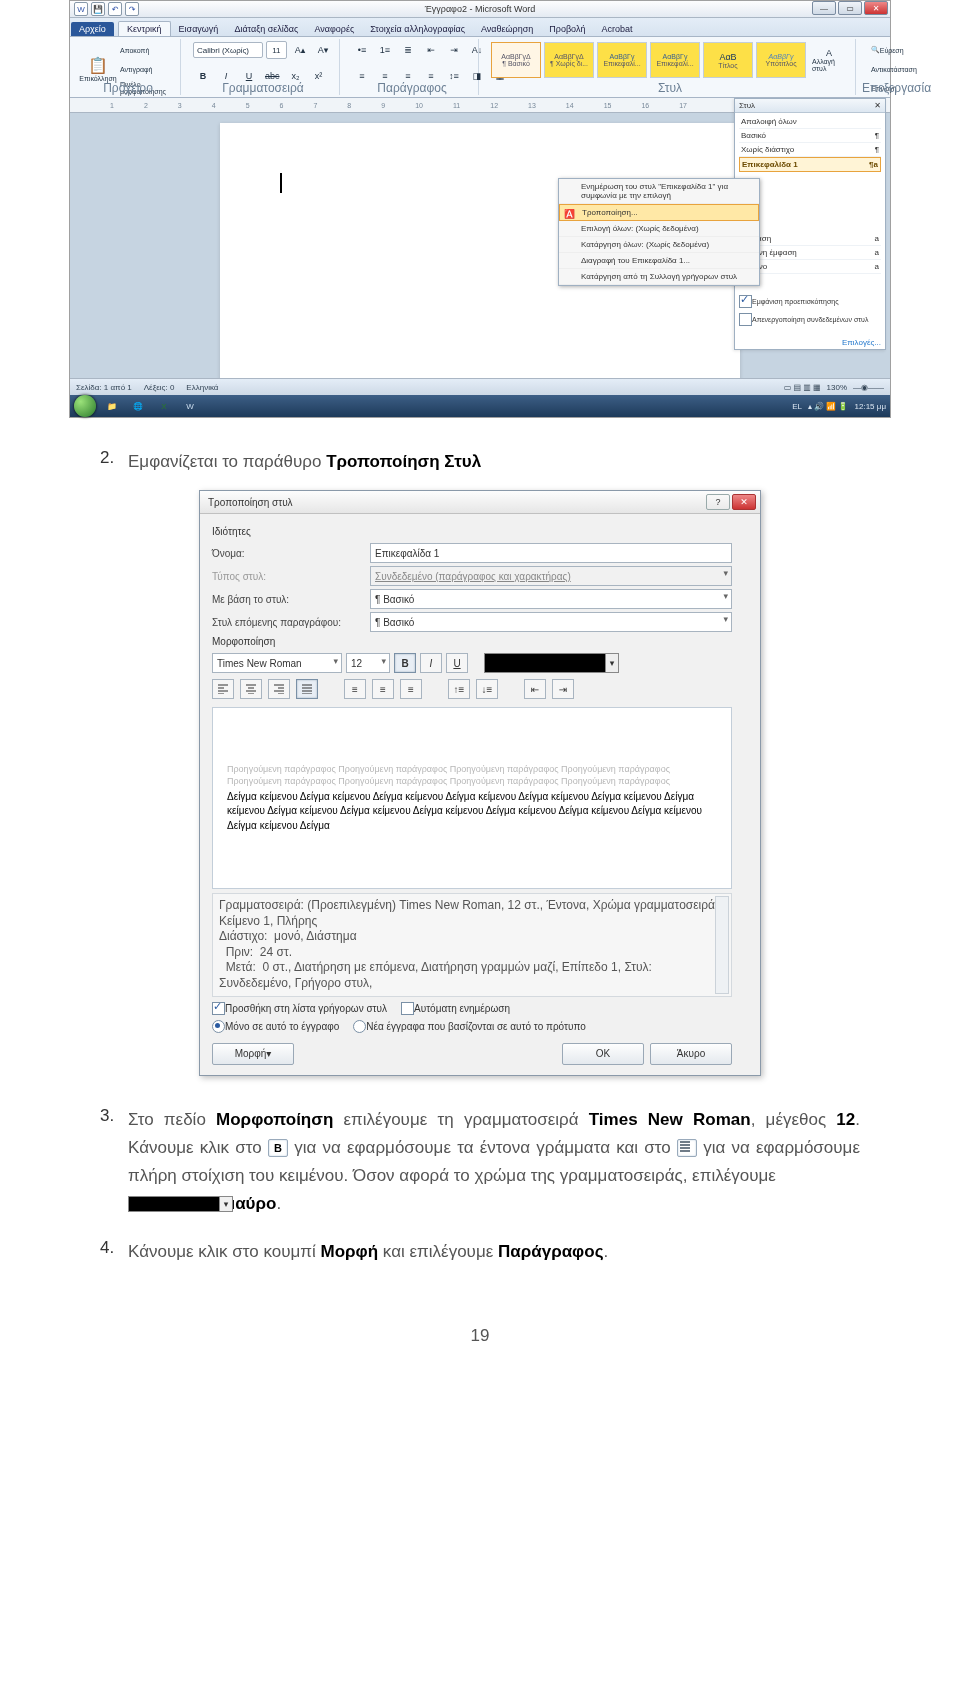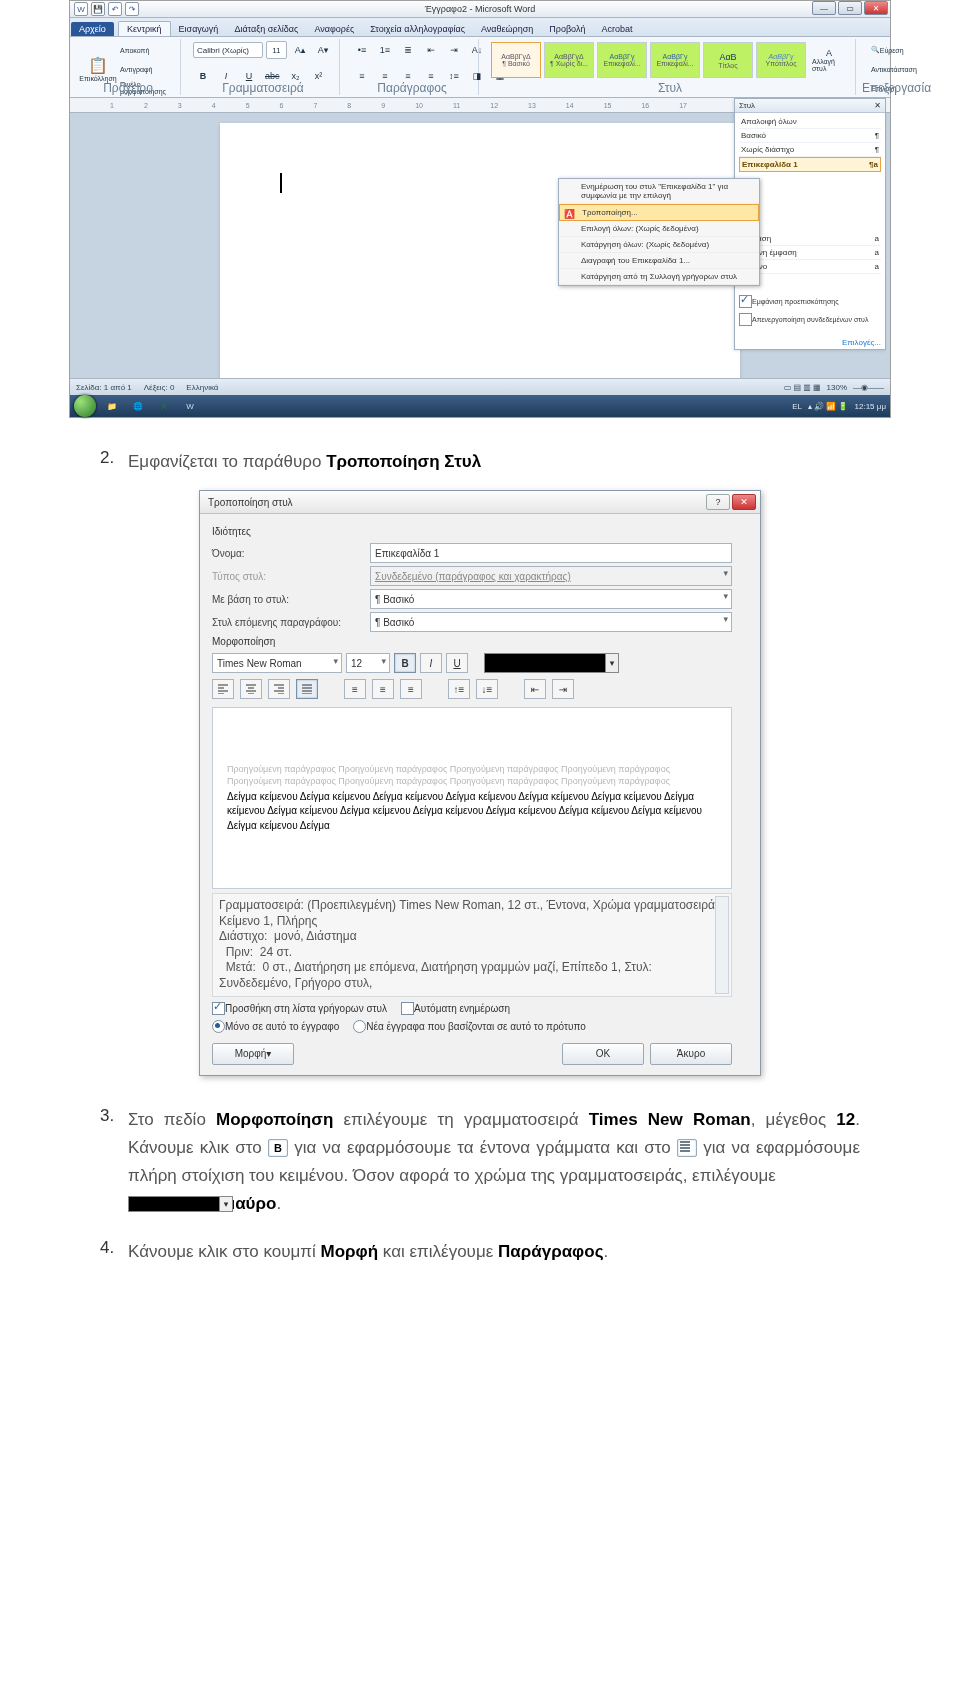--- a/index.html
+++ b/index.html
@@ -75,21 +75,21 @@
   .rgroup .glabel {
     position:absolute; bottom:0; left:0; right:0; text-align:center; font-size:12px; color:#6b7f94;
   }
   .rrow { display:flex; gap:3px; align-items:center; }
   .rbtn {
     border:1px solid transparent; padding:1px 2px; border-radius:2px;
     display:flex;align-items:center;justify-content:center;font-size:9px;color:#234;
     min-width:14px;height:14px;
   }
   .stylebox {
-    width:48px;height:34px;border:1px solid #c3ced9;background:#bef264;
+    width:48px;height:34px;border:1px solid #c3ced9;background:#fde047;
     display:flex;flex-direction:column;align-items:center;justify-content:center;
     font-size:7px;color:#556;
   }
   .stylebox.sel{border:1px solid #e8a33d;background:#fff6e5;}
   .ss1 .docarea {
     background:#c6d4e1; height:280px; position:relative; overflow:hidden;
   }
   .ruler {
     height:14px; background:#f0f4f8; border-bottom:1px solid #aab6c4;
     font-size:7px;color:#789;display:flex;align-items:center;padding-left:40px;gap:30px;
@@ -604,13 +604,14 @@
     </span>
   </div>
 
   <div class="instr-num">
     <span class="n">4.</span>
     <span class="t">
       <span>Κάνουμε κλικ στο κουμπί </span><b>Μορφή</b><span> και επιλέγουμε </span><b>Παράγραφος</b><span>.</span>
     </span>
   </div>
 
+  <div class="pagenum">19</div>
 </div>
 
 </body></html>

